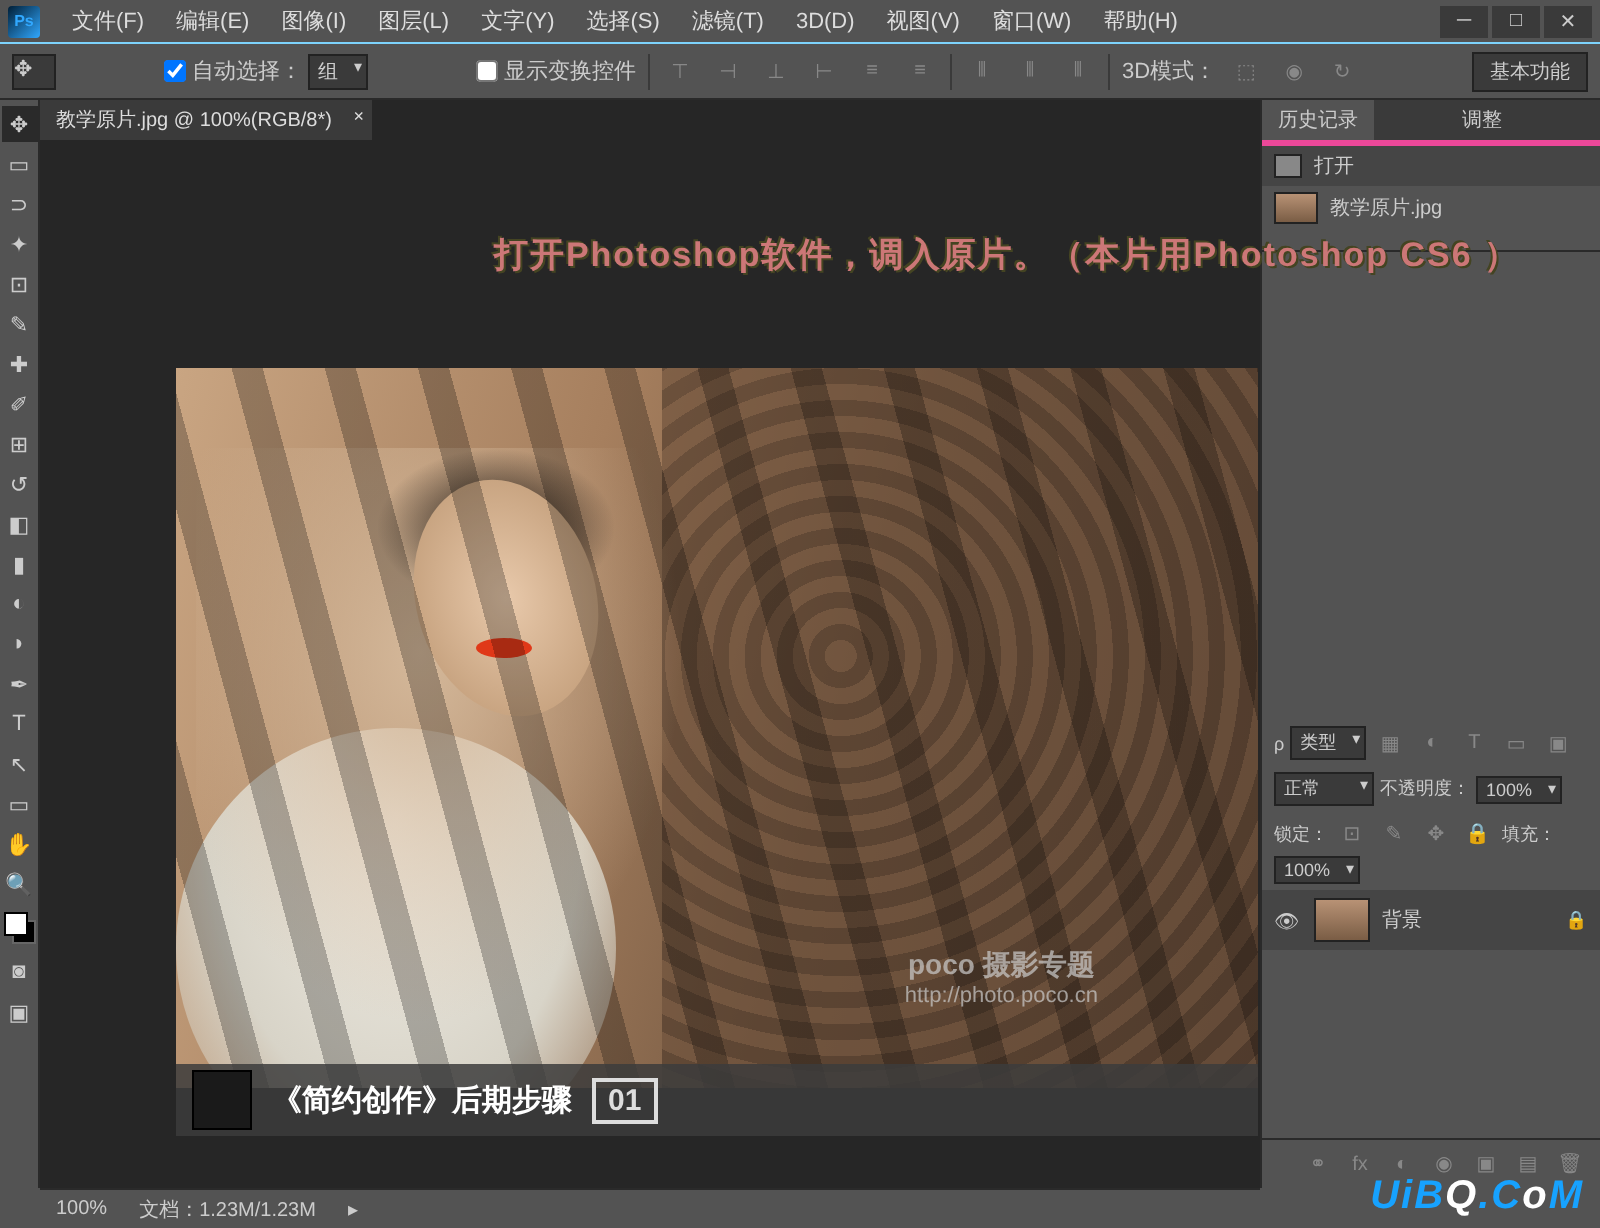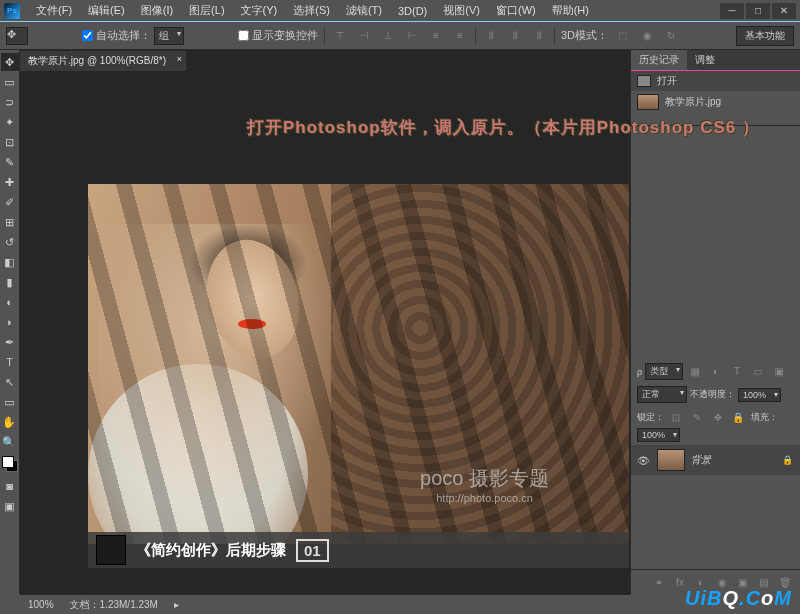--- a/index.html
+++ b/index.html
@@ -28,38 +28,38 @@
 .canvas { position: absolute; top: 134px; left: 68px; width: 541px; height: 360px; background: linear-gradient(120deg, #b89275 0%, #8a6b52 50%, #6b5340 100%); overflow: hidden; }
 .photo-scene { width: 100%; height: 100%; position: relative; background: linear-gradient(105deg, #c9a582 0%, #a67f5e 35%, #7a5d45 60%, #5a4434 100%); }
 .figure { position: absolute; left: 10px; bottom: -20px; width: 280px; height: 340px; background: radial-gradient(ellipse at 40% 30%, #d4b89a 0%, transparent 55%); }
 .face { position: absolute; left: 120px; top: 55px; width: 90px; height: 120px; background: radial-gradient(ellipse, #e8c9ab 0%, #c9a582 70%, transparent 100%); border-radius: 50%; transform: rotate(-15deg); }
 .lips { position: absolute; left: 150px; top: 135px; width: 28px; height: 10px; background: #e03818; border-radius: 50%; }
 .hair { position: absolute; left: 100px; top: 40px; width: 120px; height: 80px; background: radial-gradient(ellipse, #1a1410 0%, transparent 70%); border-radius: 50%; }
 .dress { position: absolute; left: 0; bottom: -40px; width: 220px; height: 220px; background: radial-gradient(ellipse at 50% 20%, #f0ede5 0%, #d8d4c8 60%, transparent 100%); border-radius: 50%; }
 .rocks { position: absolute; right: 0; top: 0; width: 55%; height: 100%; background: repeating-radial-gradient(circle at 30% 40%, #6b4f3a 0, #6b4f3a 8px, #4a3628 8px, #4a3628 16px), linear-gradient(#5a4434, #3a2d22); opacity: 0.6; }
 .shadows { position: absolute; inset: 0; background: repeating-linear-gradient(75deg, transparent 0, transparent 30px, rgba(0,0,0,0.25) 30px, rgba(0,0,0,0.25) 45px); }
 .watermark { position: absolute; right: 80px; bottom: 40px; color: #ccc; font-size: 11px; text-align: center; opacity: 0.7; }
-.watermark .wm1 { font-size: 20px; }
+.watermark .wm1 { font-size: 14px; font-weight: bold; }
 .overlay-text { position: absolute; top: 116px; left: 40px; right: 40px; text-align: right; color: #c77; font-size: 17px; font-weight: bold; text-shadow: 1px 1px 0 #442, -1px -1px 0 #442; letter-spacing: 1px; }
 .panels { width: 170px; background: #535353; border-left: 1px solid #2a2a2a; display: flex; flex-direction: column; font-size: 10px; color: #ccc; }
-.panel-tabs { display: flex; background: #3a3a3a; border-bottom: 1px solid #ec4899; }
+.panel-tabs { display: flex; background: #3a3a3a; border-bottom: 3px solid #ec4899; gap: 36px; }
 .panel-tab { padding: 3px 8px; font-size: 10px; cursor: pointer; }
 .panel-tab.active { background: #535353; }
 .history-panel { height: 76px; border-bottom: 1px solid #2a2a2a; }
 .hist-row { display: flex; align-items: center; padding: 3px 6px; gap: 6px; }
 .hist-thumb { width: 22px; height: 16px; background: linear-gradient(#b89275, #7a5d45); border: 1px solid #222; }
 .hist-icon { width: 14px; height: 12px; background: #888; border: 1px solid #222; }
 .spacer { flex: 1; }
 .layers-panel { flex: 1; display: flex; flex-direction: column; }
 .layer-controls { padding: 3px 6px; display: flex; flex-wrap: wrap; gap: 3px; align-items: center; font-size: 9px; }
 .layer-controls .dropdown { font-size: 9px; }
 .layer-row { display: flex; align-items: center; padding: 4px 6px; gap: 6px; background: #454545; }
 .eye { width: 14px; height: 10px; font-size: 10px; }
 .layer-thumb { width: 28px; height: 22px; background: linear-gradient(#b89275, #7a5d45); border: 1px solid #222; }
-.layer-name { font-style: italic; }
+.layer-name { }
 .lock-icon { margin-left: auto; font-size: 9px; }
 .statusbar { position: absolute; bottom: 0; left: 20px; right: 170px; height: 20px; background: #535353; border-top: 1px solid #2a2a2a; display: flex; align-items: center; padding: 0 8px; font-size: 10px; color: #ccc; gap: 16px; }
 .bottom-banner { position: absolute; bottom: 26px; left: 68px; width: 541px; height: 36px; background: rgba(60,60,60,0.85); display: flex; align-items: center; padding: 0 8px; gap: 10px; }
 .banner-icon { width: 30px; height: 30px; background: #1a1a1a; border: 1px solid #000; }
 .banner-text { color: #fff; font-size: 15px; font-weight: bold; }
 .banner-num { border: 2px solid #ddd; padding: 1px 6px; color: #ddd; font-size: 15px; font-weight: bold; }
 .uibq { position: absolute; right: 8px; bottom: 4px; font-family: Arial; font-size: 20px; font-weight: 700; font-style: italic; color: #17a2ff; letter-spacing: 1px; }
 .uibq .c { color: #fff; }
 .workspace-btn { margin-left: auto; background: #3a3a3a; border: 1px solid #222; padding: 2px 8px; font-size: 10px; }
 .opt-sep { width: 1px; height: 18px; background: #3a3a3a; }

